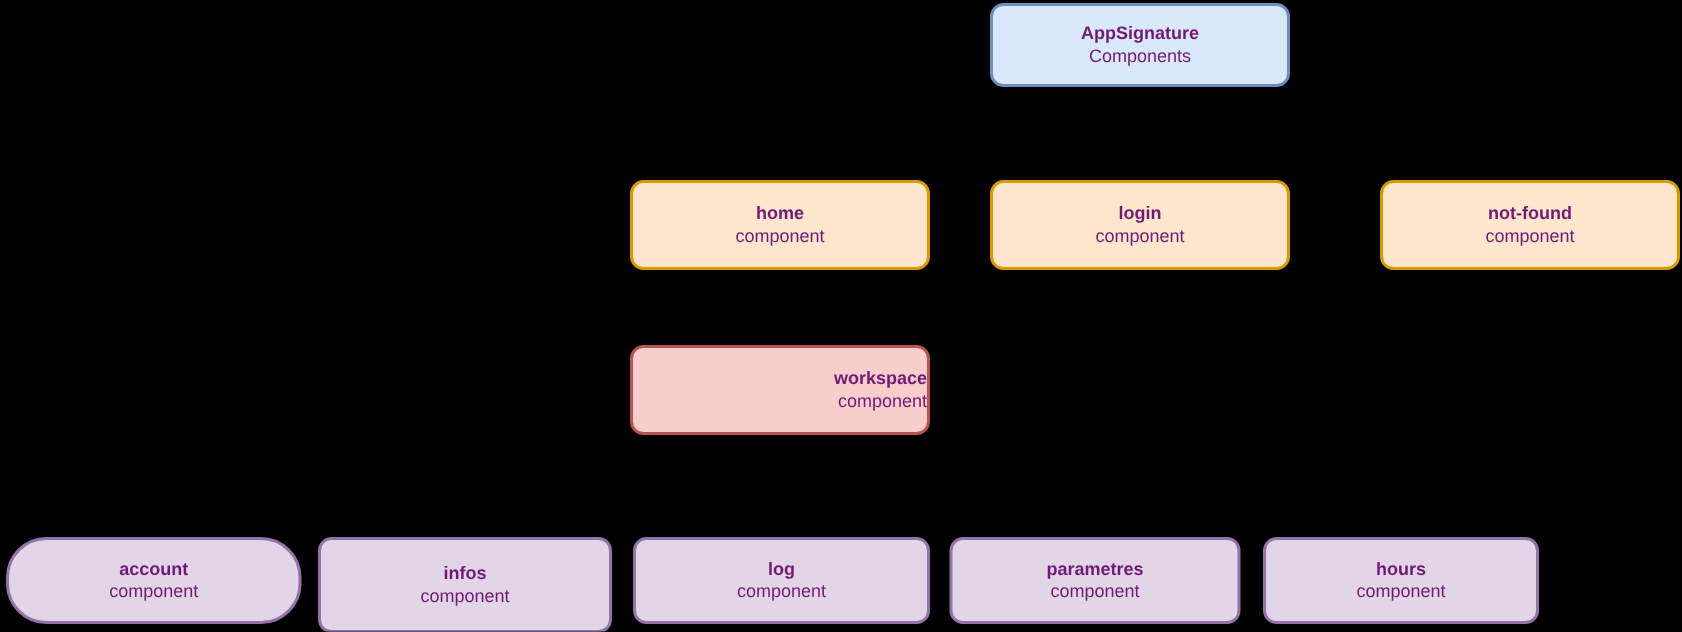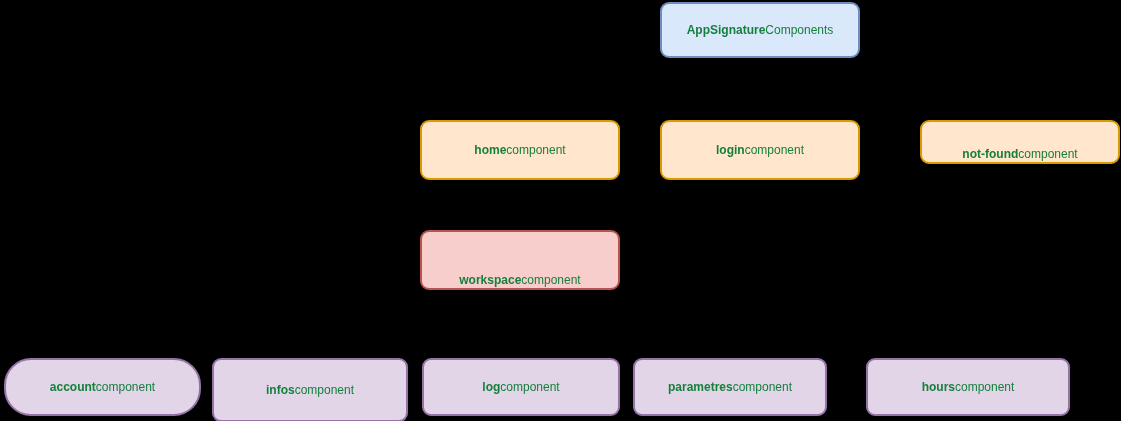--- a/index.html
+++ b/index.html
@@ -19,47 +19,47 @@
     left: 0; top: 0;
     width: 1121px;
     height: 421px;
   }
   .node {
     position: absolute;
     box-sizing: border-box;
     border: 2px solid #000;
     border-radius: 9px;
     display: flex;
-    flex-direction: row;
+    flex-direction: column;
     align-items: center;
     justify-content: center;
     text-align: center;
     font-size: 12px;
     line-height: 15px;
-    color: #15803d;
+    color: #701a75;
   }
   .node .t { font-weight: bold; }
   .node .s { font-weight: normal; }
   .node.bold2 .s { font-weight: normal; }
 
   .theme-blue   { background: #dae8fc; border-color: #6c8ebf; }
   .theme-orange { background: #ffe6cc; border-color: #d79b00; }
   .theme-red    { background: #f8cecc; border-color: #b85450; align-items: flex-end; }
   .theme-purple { background: #e1d5e7; border-color: #9673a6; }
 
   #n-appsignature { left: 660px; top: 2px;   width: 200px; height: 56px; }
   #n-home         { left: 420px; top: 120px; width: 200px; height: 60px; }
   #n-login        { left: 660px; top: 120px; width: 200px; height: 60px; }
-  #n-notfound     { left: 920px; top: 120px; width: 200px; height: 44px; align-items: flex-end; }
+  #n-notfound     { left: 920px; top: 120px; width: 200px; height: 60px; }
   #n-workspace    { left: 420px; top: 230px; width: 200px; height: 60px; }
   #n-account      { left: 4px;   top: 358px; width: 197px; height: 58px; border-radius: 27px; }
   #n-infos        { left: 212px; top: 358px; width: 196px; height: 64px; }
   #n-log          { left: 422px; top: 358px; width: 198px; height: 58px; }
   #n-parametres   { left: 633px; top: 358px; width: 194px; height: 58px; }
-  #n-hours        { left: 842px; top: 358px; width: 204px; height: 58px; margin-left: 24px; }
+  #n-hours        { left: 842px; top: 358px; width: 184px; height: 58px; }
 </style>
 </head>
 <body>
 
 <div class="canvas">
 
   <div id="n-appsignature" class="node theme-blue bold2">
     <span class="t">AppSignature</span>
     <span class="s">Components</span>
   </div>

